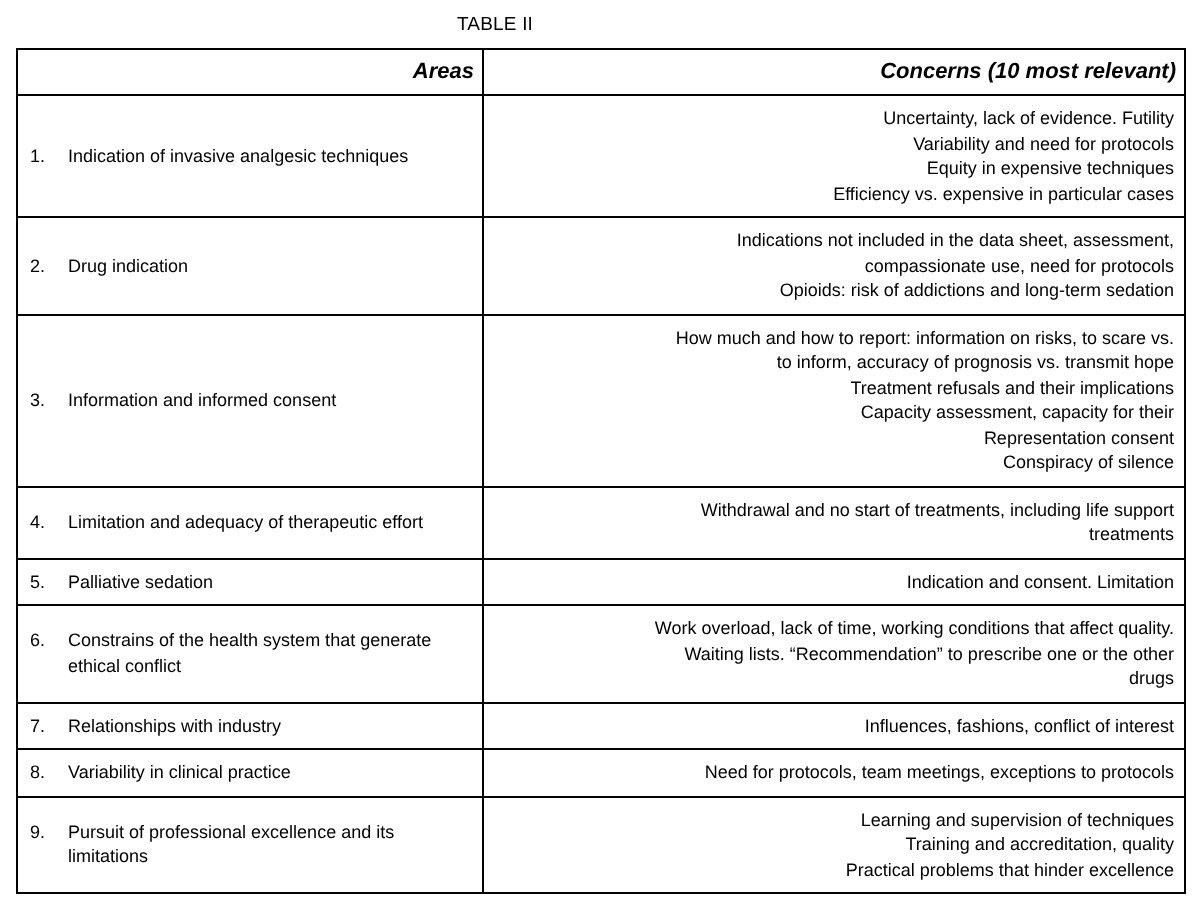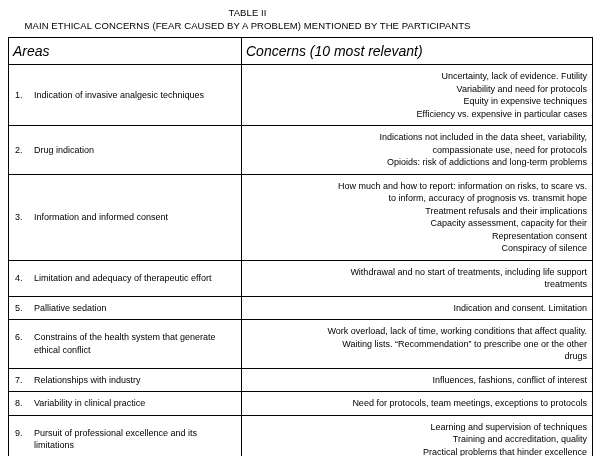--- a/index.html
+++ b/index.html
@@ -36,24 +36,24 @@
   table.ethics {
     border-collapse: collapse;
     width: 584px;
     margin: 0 auto;
     table-layout: fixed;
   }
   table.ethics, table.ethics th, table.ethics td {
     border: 1px solid #000000;
   }
   table.ethics th {
-    font-weight: normal;
+    font-weight: bold;
     font-style: italic;
-    font-size: 14px;
-    text-align: left;
+    font-size: 11px;
+    text-align: right;
     padding: 5px 4px 5px 4px;
     vertical-align: middle;
   }
   table.ethics td {
     font-size: 9px;
     vertical-align: middle;
     padding: 5px 5px 5px 6px;
     line-height: 12.5px;
   }
   td.area-cell {
@@ -83,21 +83,20 @@
   col.c-area { width: 233px; }
   col.c-concern { width: 351px; }
 </style>
 </head>
 <body>
 
 <div class="page">
 
   <div class="table-caption">
     <span class="caption-line1">TABLE II</span>
-    <span class="caption-line2">MAIN ETHICAL CONCERNS (FEAR CAUSED BY A PROBLEM) MENTIONED BY THE PARTICIPANTS</span>
   </div>
 
   <table class="ethics">
     <colgroup>
       <col class="c-area">
       <col class="c-concern">
     </colgroup>
     <thead>
       <tr>
         <th>Areas</th>
@@ -121,23 +120,23 @@
       </tr>
 
       <tr>
         <td class="area-cell">
           <div class="area-inner">
             <span class="area-num">2.</span>
             <span class="area-text">Drug indication</span>
           </div>
         </td>
         <td class="concern-cell">
-          <span class="concern-line">Indications not included in the data sheet, variability,</span>
+          <span class="concern-line">Indications not included in the data sheet, assessment,</span>
           <span class="concern-line">compassionate use, need for protocols</span>
-          <span class="concern-line">Opioids: risk of addictions and long-term problems</span>
+          <span class="concern-line">Opioids: risk of addictions and long-term sedation</span>
         </td>
       </tr>
 
       <tr>
         <td class="area-cell">
           <div class="area-inner">
             <span class="area-num">3.</span>
             <span class="area-text">Information and informed consent</span>
           </div>
         </td>

